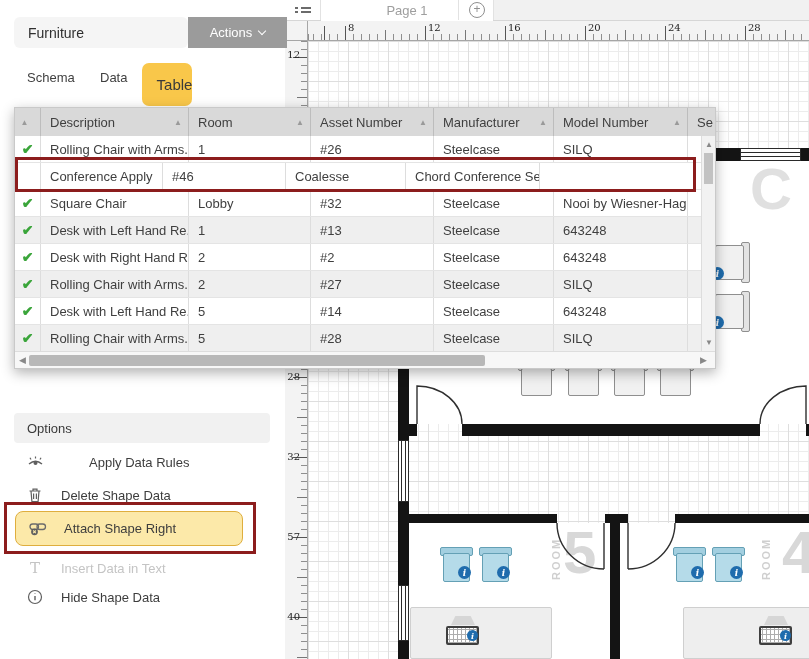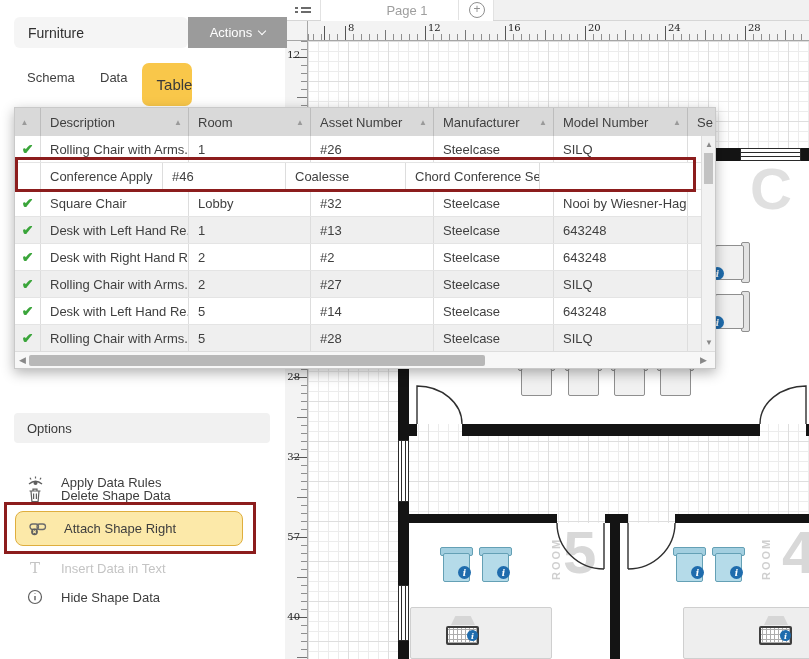--- a/index.html
+++ b/index.html
@@ -300,21 +300,21 @@
     <span class="tab-plain" style="left:27px;">Schema</span>
     <span class="tab-plain" style="left:100px;">Data</span>
     <div class="tab-pill">
         <span>Table</span>
       </div>
 
     <div class="opt-header">
         <span>Options</span>
       </div>
 
-    <div class="opt-item" style="top:470px;">
+    <div class="opt-item" style="top:450px;gap:28px;">
       <span class="oicon">
         <svg width="17" height="14" viewBox="0 0 17 14">
             <path d="M2 9 Q8.5 3.5 15 9" fill="none" stroke="#5f5f5f" stroke-width="1.4"></path>
             <circle cx="8.5" cy="8" r="2" fill="#5f5f5f"></circle>
             <path d="M4 4.5 L3 2.8 M8.5 3.5 V1.6 M13 4.5 L14 2.8" stroke="#5f5f5f" stroke-width="1.2" fill="none"></path>
           </svg>
       </span>
       <span>Apply Data Rules</span>
     </div>
 

